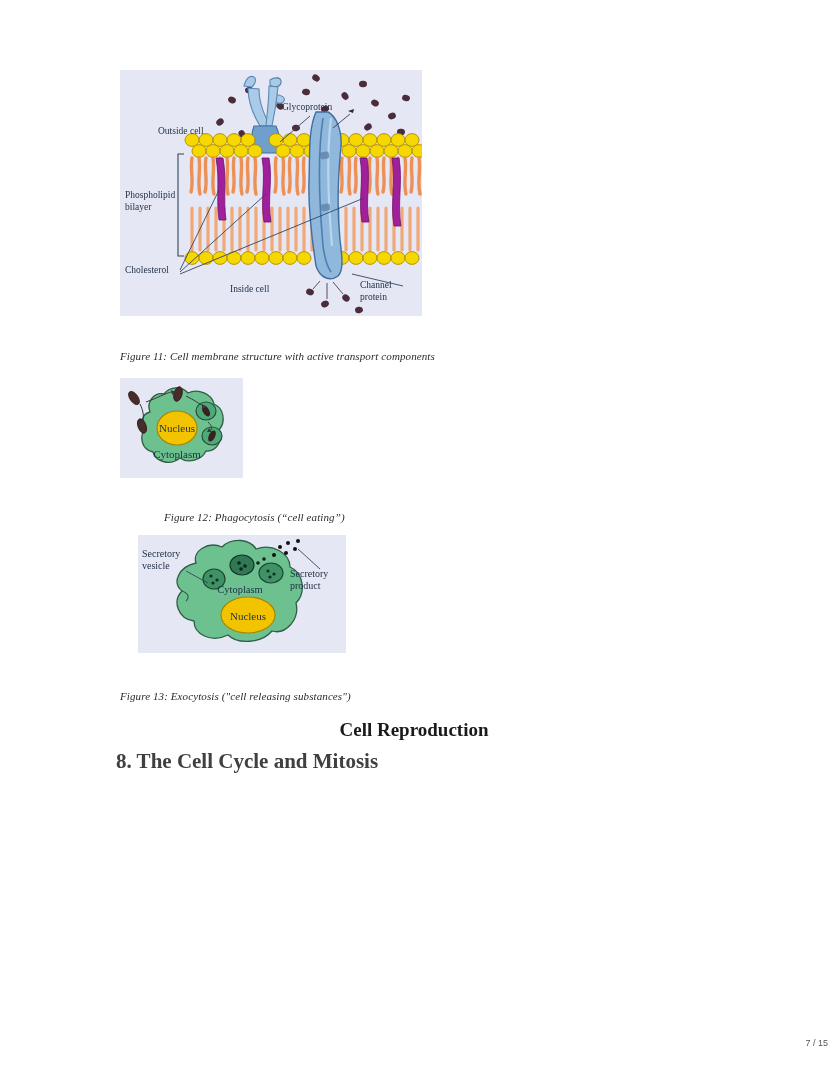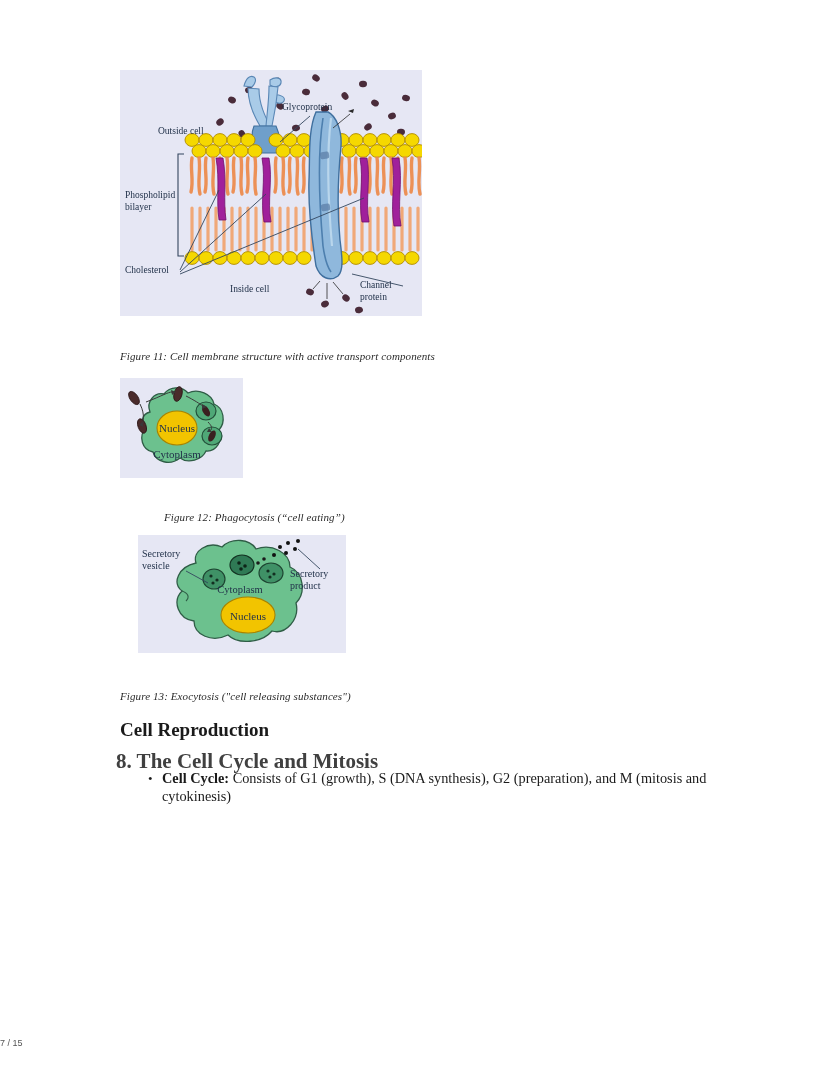--- a/index.html
+++ b/index.html
@@ -45,20 +45,21 @@
   #cap-11 { left: 120px; top: 350px; }
   #cap-12 { left: 120px; top: 511px; margin-left: 44px; }
   #cap-13 { left: 120px; top: 690px; }
 
   
   .section-title {
     position: absolute;
     left: 120px;
     top: 719px;
     width: 588px;
+    text-align: center;
     font-family: "Liberation Serif", serif;
     font-weight: bold;
     font-size: 19px;
     color: #1a1a1a;
   }
   .subsection-title {
     position: absolute;
     left: 116px;
     top: 749px;
     font-family: "Liberation Serif", serif;
@@ -89,21 +90,21 @@
     top: 0;
     font-size: 13px;
   }
   .lead { font-weight: bold; }
 
   .footer {
     position: absolute;
     left: 0;
     top: 1038px;
     width: 828px;
-    text-align: left;
+    text-align: right;
     font-family: "Liberation Sans", sans-serif;
     font-size: 9px;
     color: #555555;
   }
 
   
   .dlabel {
     font-family: "Liberation Serif", serif;
     fill: #22324a;
   }
@@ -436,20 +437,17 @@
     </svg>
   </div>
 
   <div class="caption" id="cap-13">Figure 13: Exocytosis ("cell releasing substances")</div>
 
   <div class="section-title">Cell Reproduction</div>
 
   <div class="subsection-title">8. The Cell Cycle and Mitosis</div>
 
   <ul class="bullets">
-    <li>
-      <span class="lead">Cell Cycle:</span><span> Consists of G1 (growth), S (DNA synthesis), G2 (preparation), and M (mitosis and cytokinesis)</span>
-    </li>
   </ul>
 
   <div class="footer">7 / 15</div>
 
 </div>
 
 </body></html>

